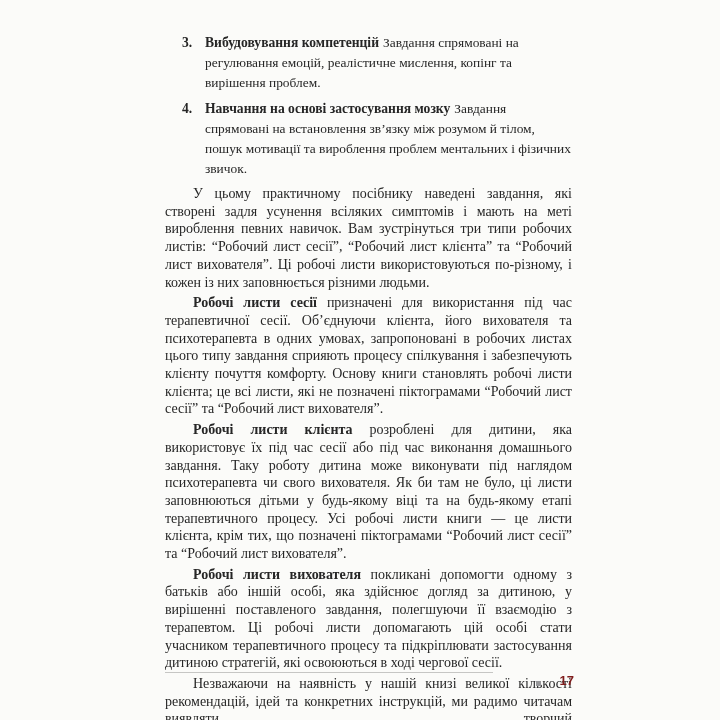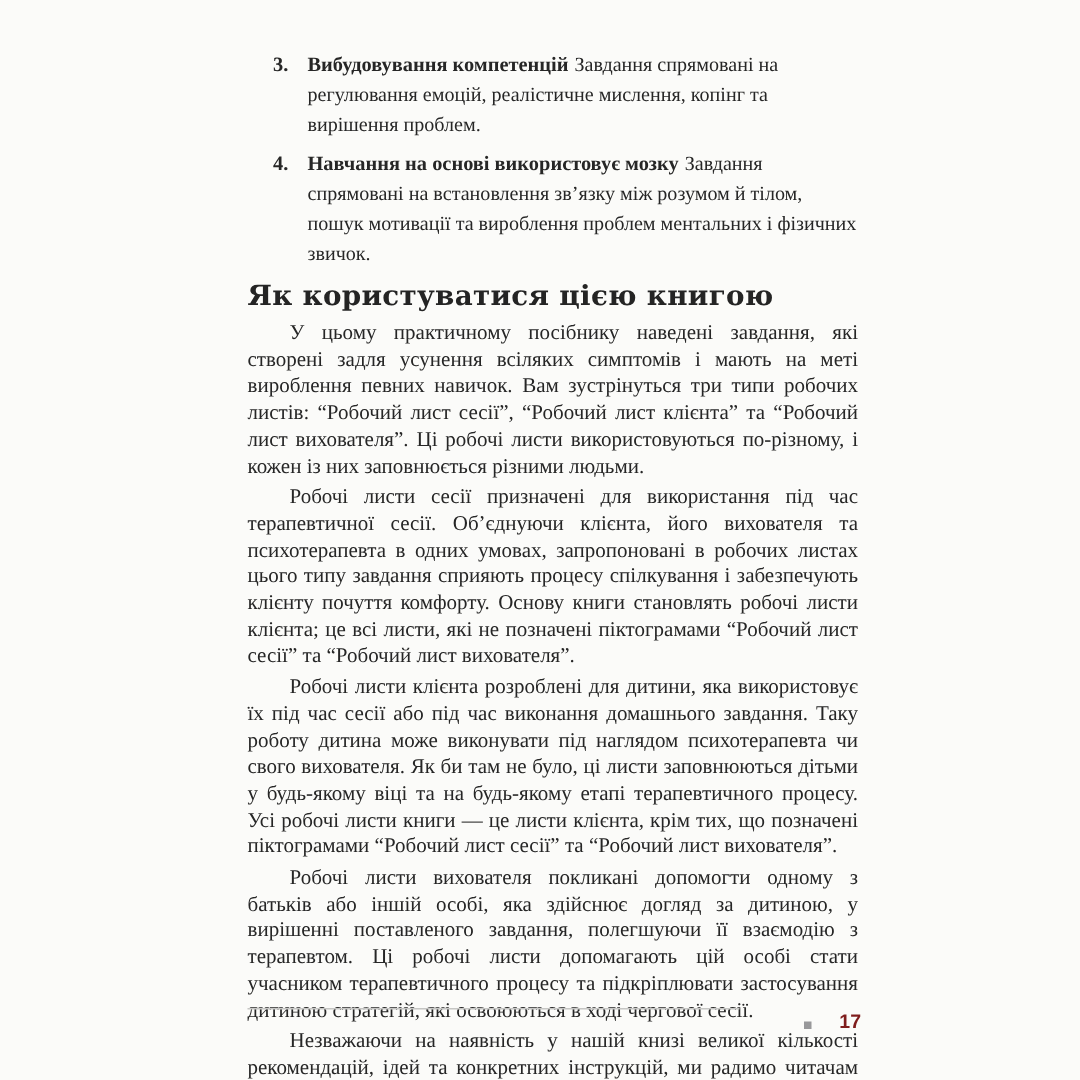--- a/index.html
+++ b/index.html
@@ -61,21 +61,21 @@
   }
   
   .para {
     margin: 0 0 3px 0;
     font-size: 14px;
     line-height: 17.7px;
     text-align: justify;
     text-indent: 28px;
   }
   .para .lead {
-    font-weight: normal;
+    font-weight: bold;
     margin-top: 28px;
   }
   .para.continued {
     text-align-last: justify;
   }
   
   .footer-rule {
     position: absolute;
     left: 165px;
     top: 672px;
@@ -114,27 +114,26 @@
       <div class="list-item">
         <span class="list-num">3.</span>
         <span class="list-text">
           <span class="list-title">Вибудовування компетенцій</span>
           <span class="list-body">Завдання спрямовані на регулювання емоцій, реалістичне мислення, копінг та вирішення проблем.</span>
         </span>
       </div>
       <div class="list-item">
         <span class="list-num">4.</span>
         <span class="list-text">
-          <span class="list-title">Навчання на основі використовує мозку</span>
+          <span class="list-title">Навчання на основі застосування мозку</span>
           <span class="list-body">Завдання спрямовані на встановлення зв’язку між розумом й тілом, пошук мотивації та вироблення проблем ментальних і фізичних звичок.</span>
         </span>
       </div>
     </div>
 
-    <h1 class="section-heading">Як користуватися цією книгою</h1>
 
     <p class="para"><span class="lead"></span><span>У цьому практичному посібнику наведені завдання, які створені задля усунення всіляких симптомів і мають на меті вироблення певних навичок. Вам зустрінуться три типи робочих листів: “Робочий лист сесії”, “Робочий лист клієнта” та “Робочий лист вихователя”. Ці робочі листи використовуються по-різному, і кожен із них заповнюється різними людьми.</span></p>
 
     <p class="para"><span class="lead">Робочі листи сесії</span><span> призначені для використання під час терапевтичної сесії. Об’єднуючи клієнта, його вихователя та психотерапевта в одних умовах, запропоновані в робочих листах цього типу завдання сприяють процесу спілкування і забезпечують клієнту почуття комфорту. Основу книги становлять робочі листи клієнта; це всі листи, які не позначені піктограмами “Робочий лист сесії” та “Робочий лист вихователя”.</span></p>
 
     <p class="para"><span class="lead">Робочі листи клієнта</span><span> розроблені для дитини, яка використовує їх під час сесії або під час виконання домашнього завдання. Таку роботу дитина може виконувати під наглядом психотерапевта чи свого вихователя. Як би там не було, ці листи заповнюються дітьми у будь-якому віці та на будь-якому етапі терапевтичного процесу. Усі робочі листи книги — це листи клієнта, крім тих, що позначені піктограмами “Робочий лист сесії” та “Робочий лист вихователя”.</span></p>
 
     <p class="para"><span class="lead">Робочі листи вихователя</span><span> покликані допомогти одному з батьків або іншій особі, яка здійснює догляд за дитиною, у вирішенні поставленого завдання, полегшуючи її взаємодію з терапевтом. Ці робочі листи допомагають цій особі стати учасником терапевтичного процесу та підкріплювати застосування дитиною стратегій, які освоюються в ході чергової сесії.</span></p>
 
     <p class="para continued"><span class="lead"></span><span>Незважаючи на наявність у нашій книзі великої кількості рекомендацій, ідей та конкретних інструкцій, ми радимо читачам виявляти творчий</span></p>

